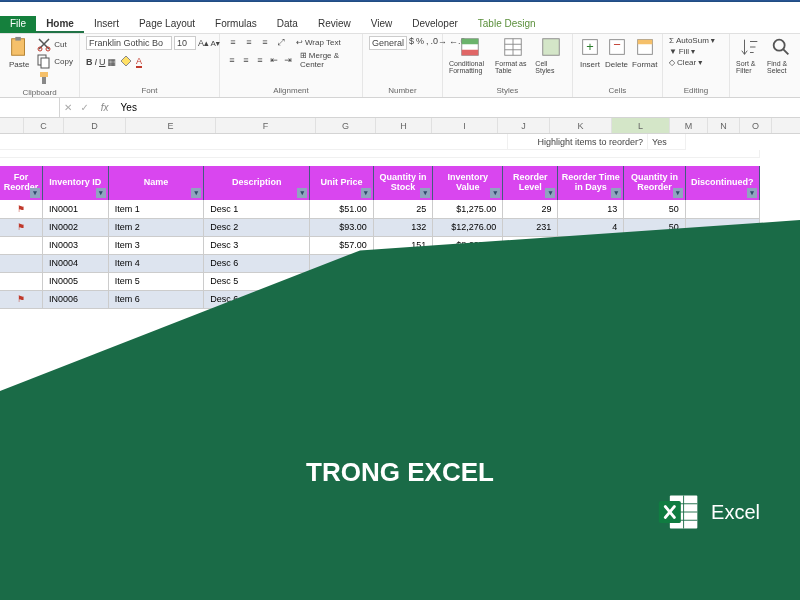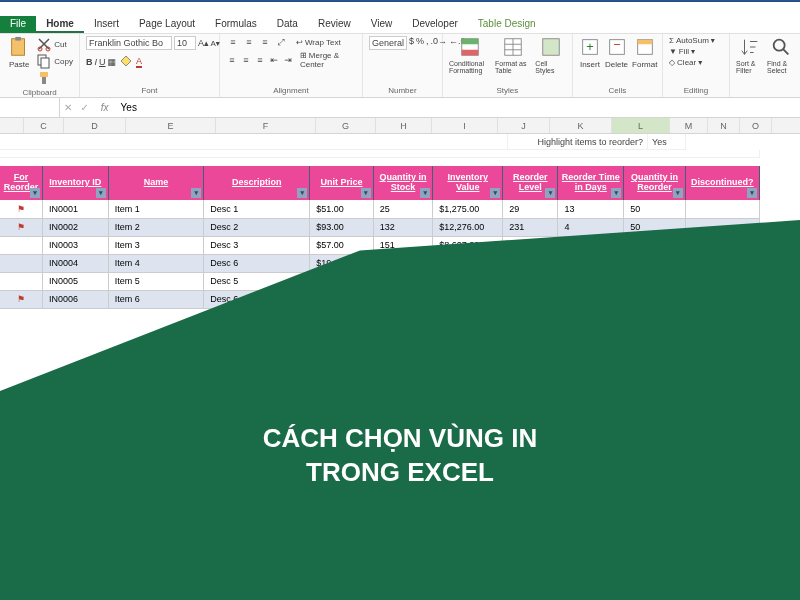--- a/index.html
+++ b/index.html
@@ -31,29 +31,29 @@
 
   .colheads { display: flex; height: 16px; background: #f3f3f3; border-bottom: 1px solid #d4d4d4; font-size: 9px; color: #666; }
   .colheads div { border-right: 1px solid #e0e0e0; text-align: center; line-height: 16px; }
   .colheads div.sel { background: #d4e6c8; }
 
   .sheet { position: relative; }
   .hintrow { display: flex; height: 16px; font-size: 9px; color: #444; }
   .hintrow div { border-right: 1px solid #f0f0f0; border-bottom: 1px solid #f0f0f0; padding: 0 4px; line-height: 16px; }
 
   .datatable { display: table; width: 760px; border-collapse: collapse; font-size: 9px; }
-  .thead { display: table-row; background: #ec4899; color: #fff; text-decoration: underline; }
+  .thead { display: table-row; background: #d946ef; color: #fff; }
   .thead .cell { border-right: 1px solid #435d7d; text-align: center; font-weight: 600; padding: 4px 2px; position: relative; line-height: 1.1; height: 34px; vertical-align: middle; }
   .thead .cell::after { content: "▾"; position: absolute; right: 2px; bottom: 2px; width: 10px; height: 10px; background: #8fa4bf; color: #2f4a6b; font-size: 7px; line-height: 10px; text-align: center; }
   .trow { display: table-row; }
   .trow .cell { border-right: 1px solid #ccc; border-bottom: 1px solid #ccc; padding: 2px 6px; height: 18px; vertical-align: middle; }
   .trow:nth-child(odd) { background: #dde4ef; }
   .trow:nth-child(even) { background: #fff; }
   .cell { display: table-cell; }
-  .cell.num { text-align: left; }
+  .cell.num { text-align: right; }
   .flag { color: #c0392b; }
 
   .overlay { position: absolute; left: 0; bottom: 0; width: 800px; height: 380px; background: #1a6b47; clip-path: polygon(0 100%, 0 45%, 45% 8%, 100% 0, 100% 100%); }
   .overlay-title { position: absolute; left: 50%; bottom: 110px; transform: translateX(-50%); color: #fff; font-size: 26px; font-weight: 700; text-align: center; width: 500px; line-height: 1.3; }
   .excel-logo { position: absolute; right: 40px; top: 270px; display: flex; align-items: center; gap: 10px; color: #fff; font-size: 20px; }
   .excel-logo .xicon { width: 44px; height: 44px; }
 </style>
 </head>
 <body>
 
@@ -376,17 +376,29 @@
         <div class="cell num" style="width: 66px;"></div>
         <div class="cell num" style="width: 52px;"></div>
         <div class="cell num" style="width: 62px;"></div>
         <div class="cell num" style="width: 58px;"></div>
         <div class="cell" style="width: 70px;"></div>
       </div>
     </div>
 </div>
 
 <div class="overlay">
+  <div class="excel-logo">
+    <svg class="xicon" viewBox="0 0 48 48">
+      <rect x="14" y="6" width="30" height="36" fill="#fff" rx="1"></rect>
+      <line x1="14" y1="15" x2="44" y2="15" stroke="#1a6b47"></line>
+        <line x1="14" y1="24" x2="44" y2="24" stroke="#1a6b47"></line>
+        <line x1="14" y1="33" x2="44" y2="33" stroke="#1a6b47"></line>
+      <line x1="29" y1="6" x2="29" y2="42" stroke="#1a6b47"></line>
+      <rect x="2" y="12" width="24" height="24" fill="#107c41" rx="2"></rect>
+      <path d="M9 18l10 12M19 18L9 30" stroke="#fff" stroke-width="3" stroke-linecap="round"></path>
+    </svg>
+    <span>Excel</span>
+  </div>
   <div class="overlay-title">
-    <span>CÁCH CHỌN VÙNG IN</span><br>
+    <br>
     <span>TRONG EXCEL</span>
   </div>
 </div>
 
 </body></html>

